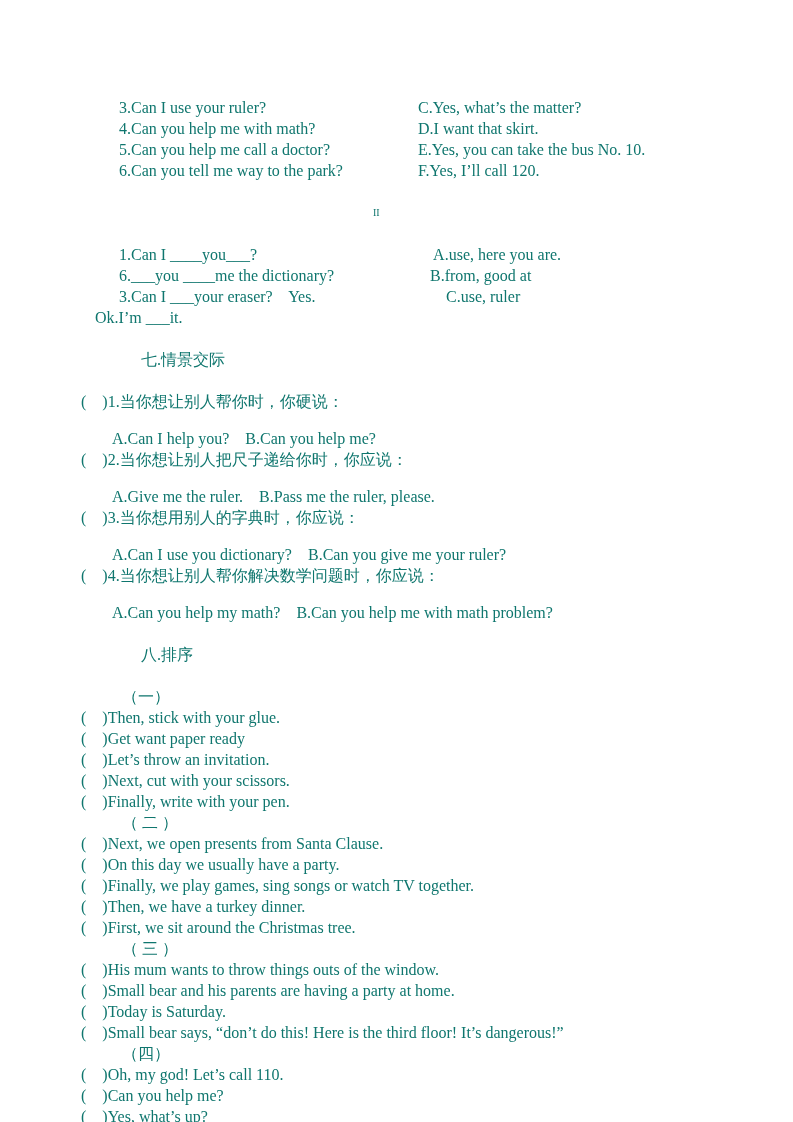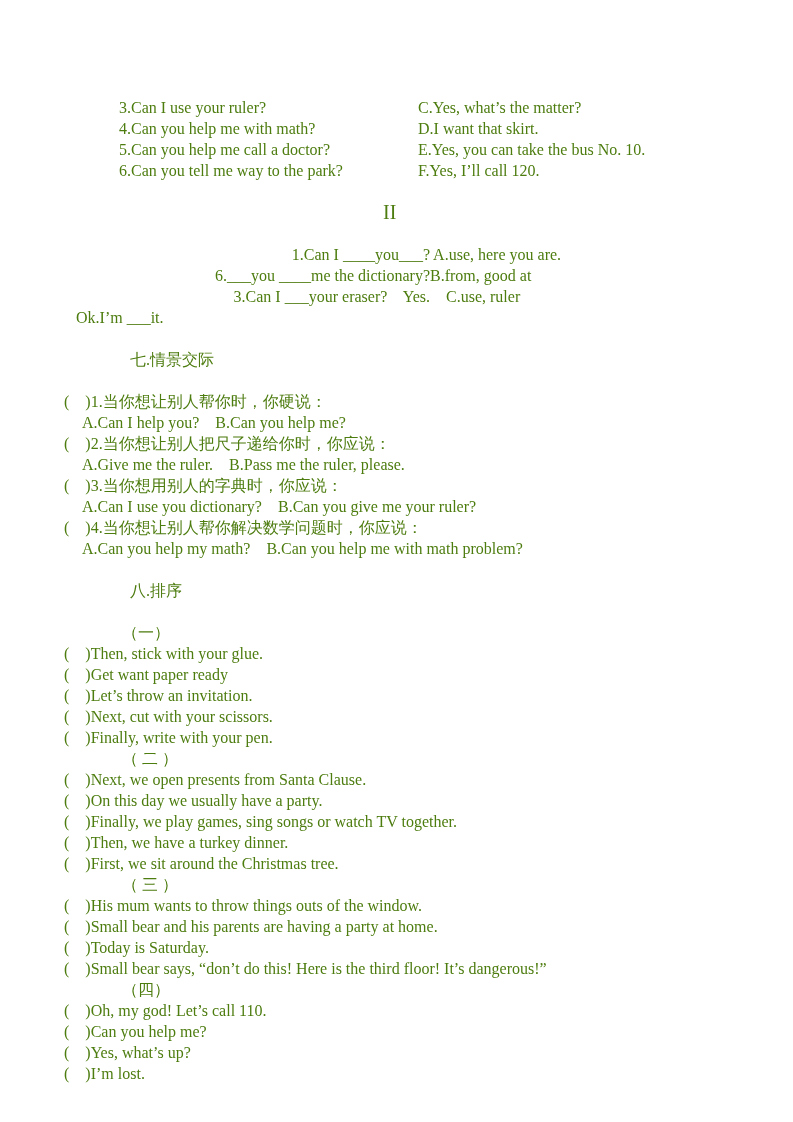--- a/index.html
+++ b/index.html
@@ -2,40 +2,40 @@
 <html><head>
 <meta charset="utf-8">
 <style>
   html, body { margin: 0; padding: 0; background: #ffffff; }
   .doc {
     position: relative;
     width: 793px;
     height: 1122px;
     margin: 0 auto;
     background: #ffffff;
-    color: #4d7c0f;
+    color: #0f766e;
     font-family: "Liberation Serif", "DejaVu Serif", serif;
     font-size: 16px;
     line-height: 21px;
     box-sizing: border-box;
     padding-top: 97px;
     overflow: hidden;
   }
   .line { white-space: pre; min-height: 21px; }
   
   .ml-q     { padding-left: 119px; }  
-  .ml-cont  { padding-left: 76px; }  
-  .ml-paren { padding-left: 64px; }  
-  .ml-ans   { padding-left: 82px; }  
-  .ml-title { padding-left: 114px; }  
+  .ml-cont  { padding-left: 95px; }  
+  .ml-paren { padding-left: 81px; }  
+  .ml-ans   { padding-left: 112px; margin-top: 16px; }  
+  .ml-title { padding-left: 114px; margin-left: 11px; }  
   .ml-group { padding-left: 122px; }  
-  .heading2 { padding-left: 363px; font-size: 20px; font-family: Liberation Serif, serif; }
+  .heading2 { padding-left: 363px; font-size: 10px; font-family: Liberation Serif, serif; }
   
   .qcol-1 { display: inline-block; width: 299px; }
-  .qcol-2 { display: inline-block; width: 311px; text-align: right; }
+  .qcol-2 { display: inline-block; width: 311px; }
 </style>
 </head>
 <body>
 
 <div class="doc">
 
   <div id="matching-section">
       <div class="line ml-q"><span class="qcol-1">3.Can I use your ruler?</span><span>C.Yes, what’s the matter?</span></div>
       <div class="line ml-q"><span class="qcol-1">4.Can you help me with math?</span><span>D.I want that skirt.</span></div>
       <div class="line ml-q"><span class="qcol-1">5.Can you help me call a doctor?</span><span>E.Yes, you can take the bus No. 10.</span></div>

